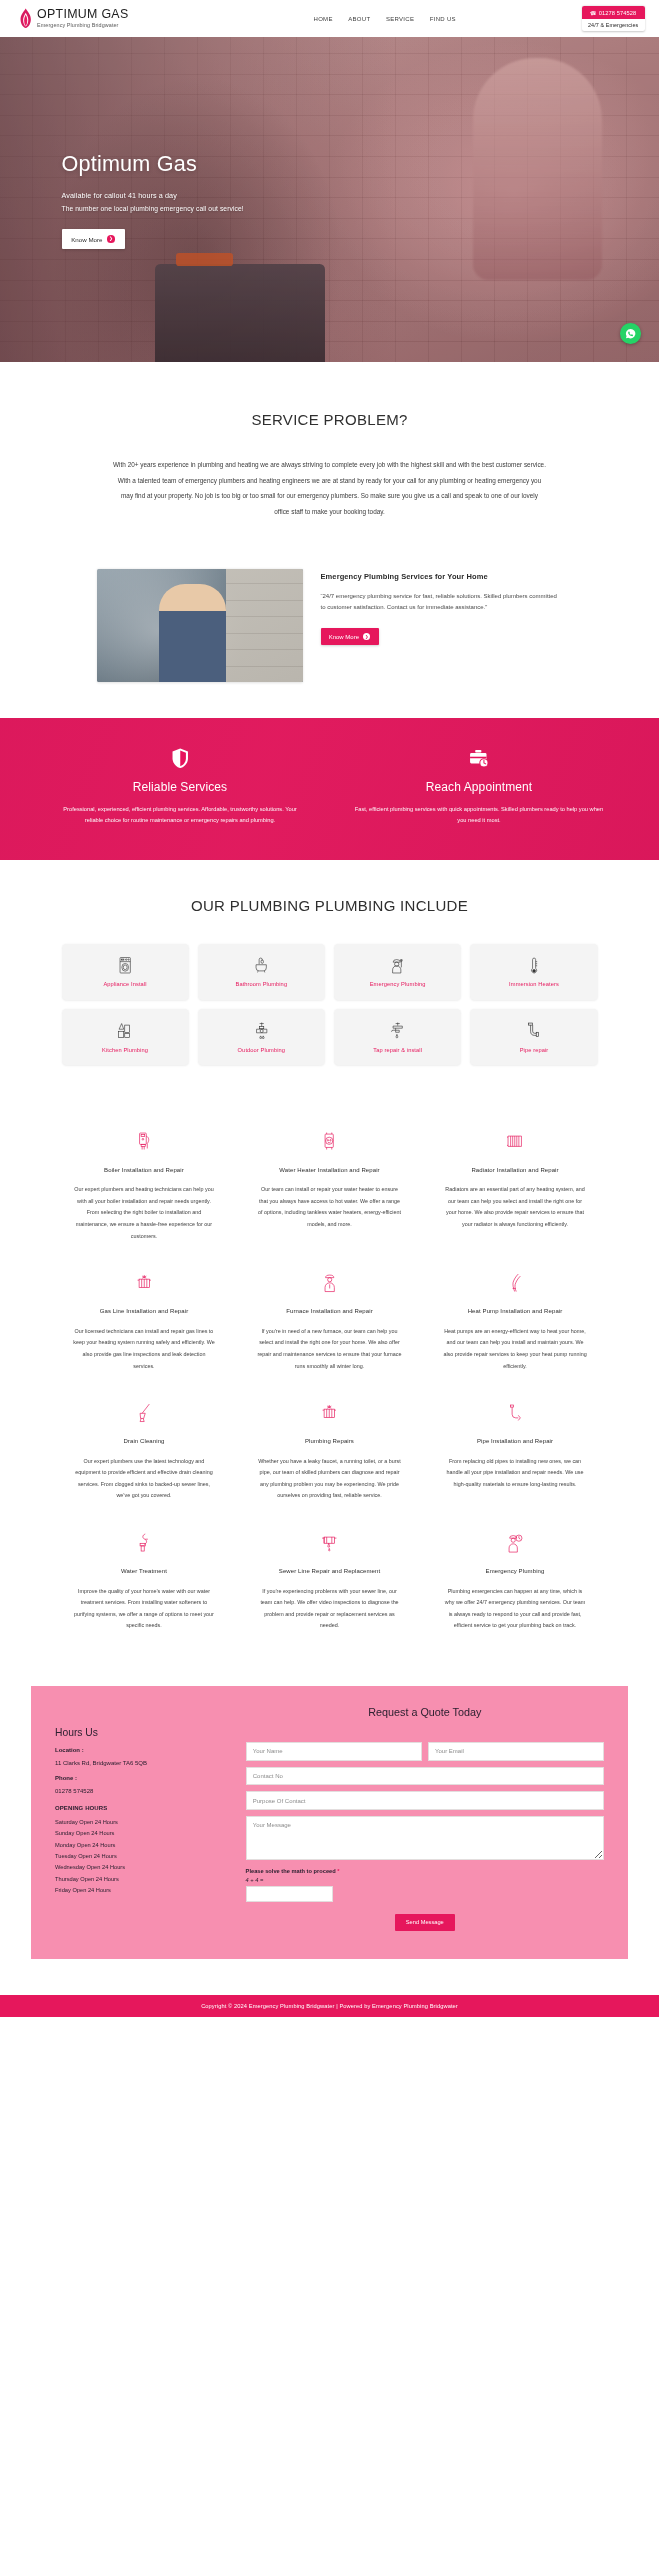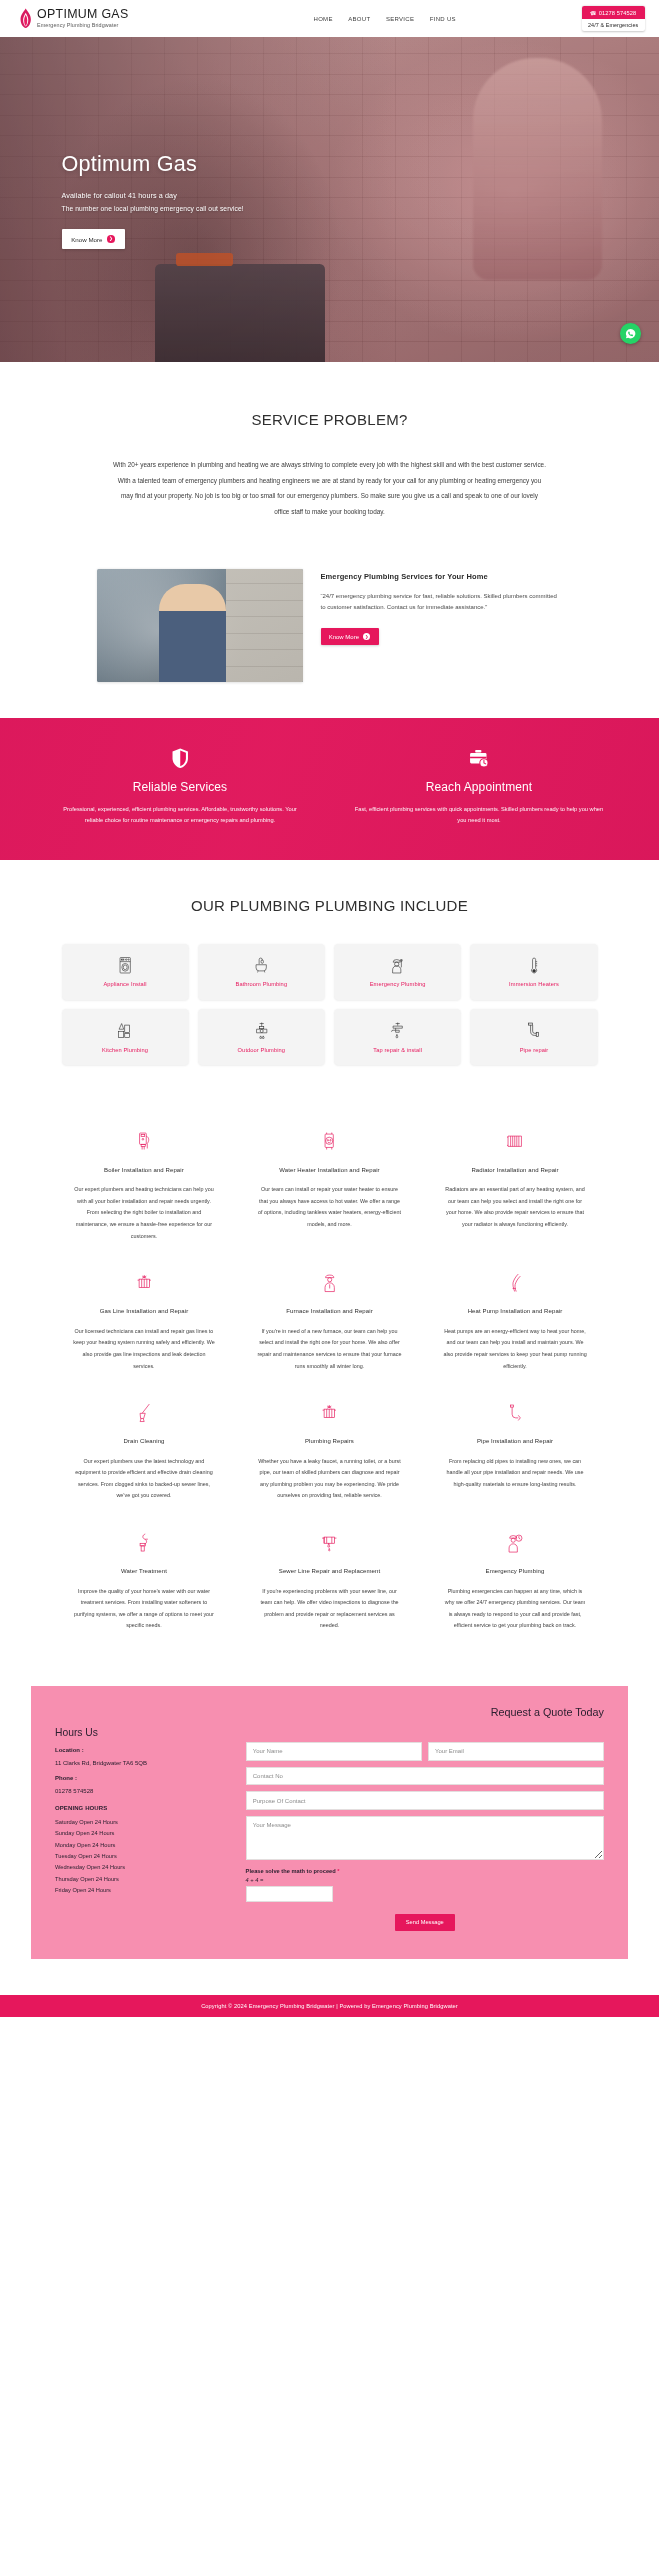--- a/index.html
+++ b/index.html
@@ -352,21 +352,21 @@
   }
   .quote-left { width: 170px; padding-top: 20.6px; }
   .reach-title { font-size: 10.3px; color: #2d2030; font-weight: 400; }
   .reach-label { font-size: 6px; color: #2d2030; font-weight: 700; margin-top: 9.3px; }
   .reach-value { font-size: 6px; color: #2d2030; margin-top: 6.7px; }
   .hours-title { font-size: 6px; color: #2d2030; font-weight: 700; margin-top: 11.3px; letter-spacing:0.1px; }
   .hours-list { margin-top: 5.7px; }
   .hours-list li { list-style: none; font-size: 5.7px; color: #2d2030; line-height: 2.0; }
   .quote-right { flex: 1; }
   .quote-heading {
-    text-align: right;
+    text-align: center;
     font-size: 10.8px;
     color: #2d2030;
     font-weight: 400;
     margin-bottom: 24px;
   }
   .form-row { display: flex; gap: 6.2px; margin-bottom: 6.2px; }
   .q-input, .q-textarea {
     width: 100%;
     border: 0.5px solid #e3dede;
     background: #fff;

